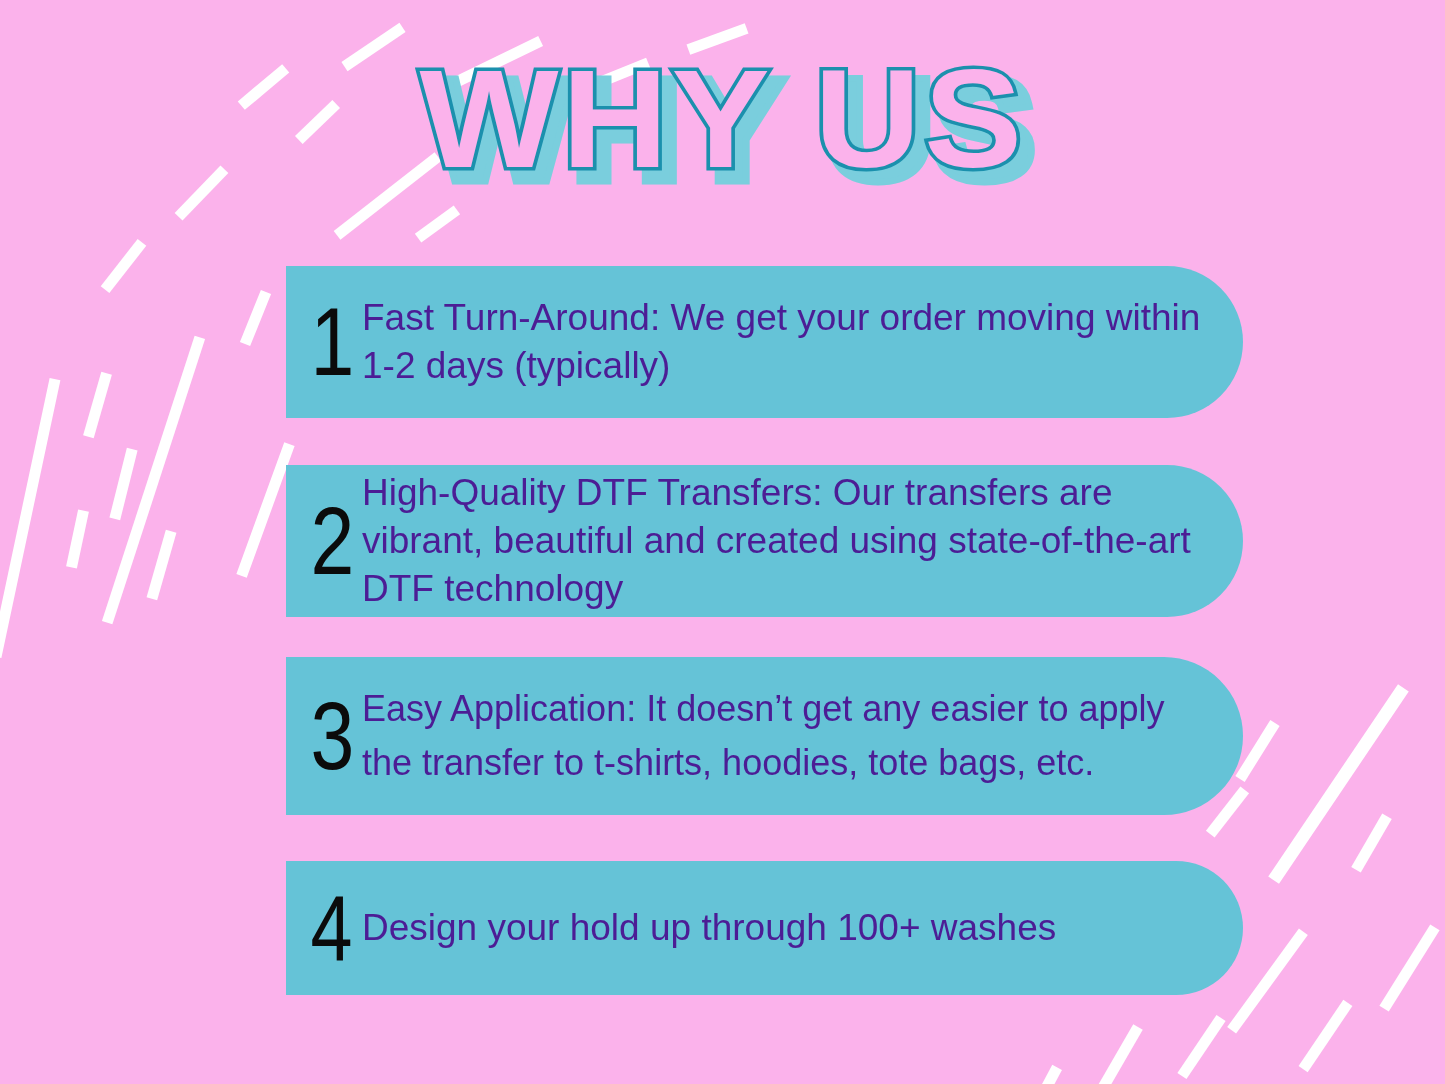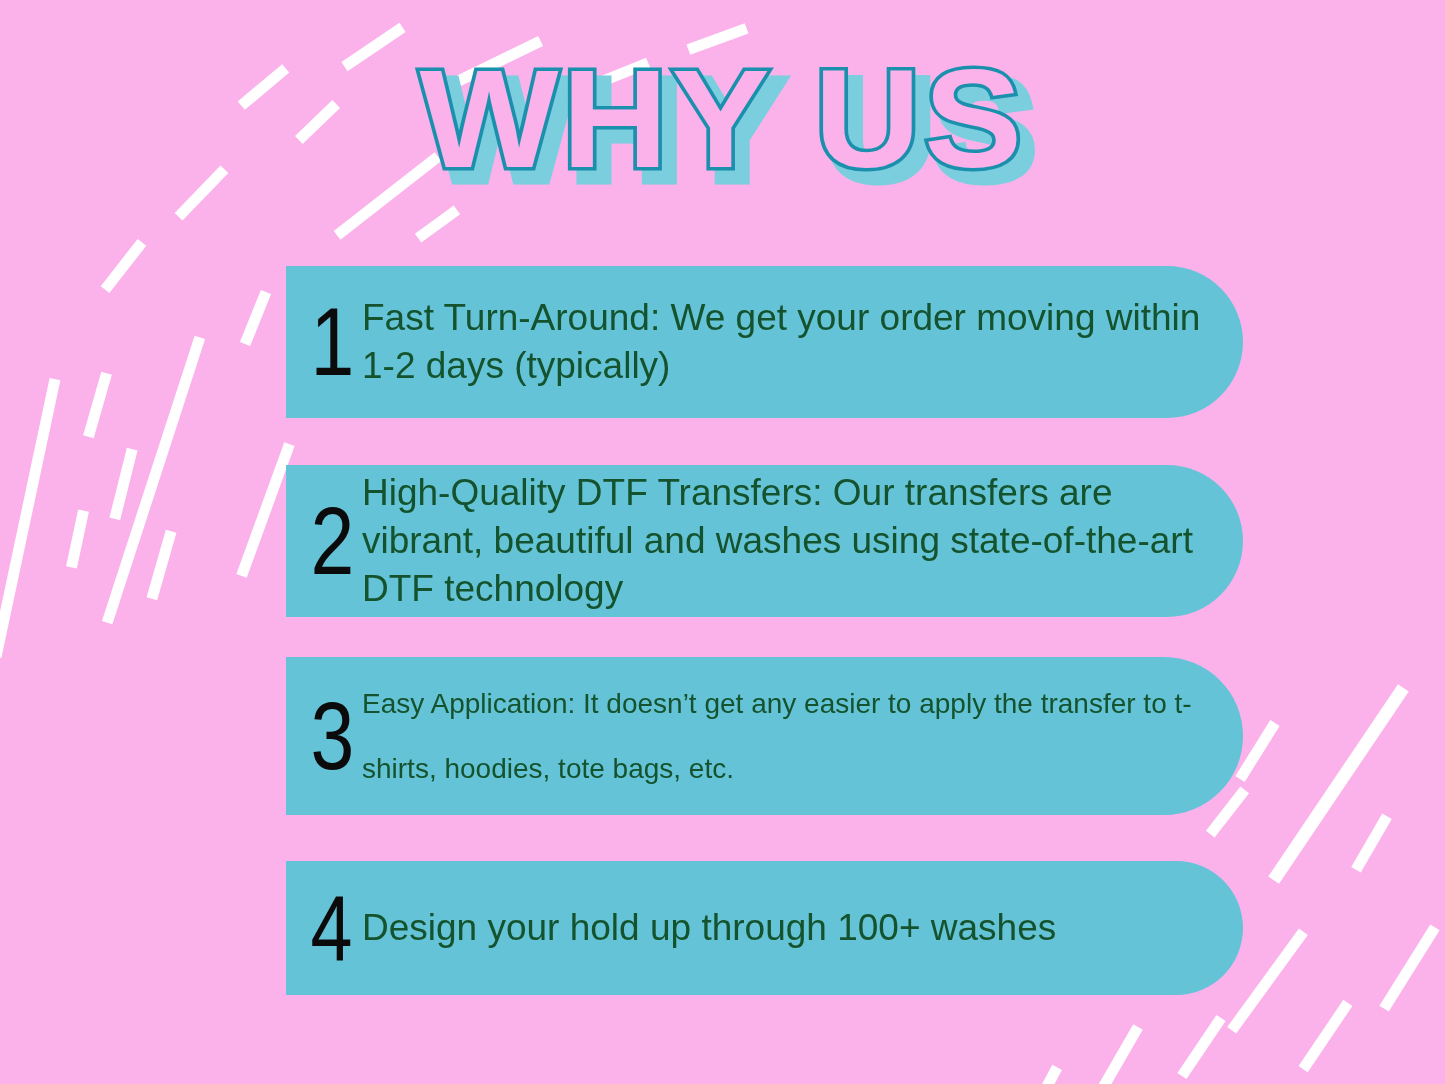--- a/index.html
+++ b/index.html
@@ -97,21 +97,21 @@
     color: #0B0B0B;
     transform: scaleX(0.82);
     transform-origin: left center;
   }
   .card .body {
     flex: 1 1 auto;
     font-family: "Liberation Sans", sans-serif;
     font-weight: 400;
     font-size: 37px;
     line-height: 48px;
-    color: #14532d;
+    color: #4c1d95;
     padding-right: 30px;
   }
 
   #card-1 {
     top: 266px;
     width: 957px;
     height: 152px;
     border-radius: 0 76px 76px 0;
   }
   #card-2 {
@@ -126,21 +126,21 @@
     height: 158px;
     border-radius: 0 79px 79px 0;
   }
   #card-4 {
     top: 861px;
     width: 957px;
     height: 134px;
     border-radius: 0 67px 67px 0;
   }
 
-  #card-3 .body { font-size: 28px; line-height: 65px; }
+  #card-3 .body { font-size: 36px; line-height: 54px; }
   #card-4 .body { font-size: 37px; }
   #card-4 .num  { font-size: 92px; }
 </style>
 </head>
 <body>
 
 <div id="poster">
 
   <div id="stripes">
       <div class="stripe" style="left: 492px; top: 14px; width: 11px; height: 96px; background: rgb(255, 255, 255); transform: rotate(64deg);"></div>
@@ -180,21 +180,21 @@
     <div class="title-layer" id="title-outline">WHY US</div>
   </div>
 
   <div class="card" id="card-1">
     <div class="num">1</div>
     <div class="body">Fast Turn-Around: We get your order moving within 1-2 days (typically)</div>
   </div>
 
   <div class="card" id="card-2">
     <div class="num">2</div>
-    <div class="body">High-Quality DTF Transfers: Our transfers are vibrant, beautiful and washes using state-of-the-art DTF technology</div>
+    <div class="body">High-Quality DTF Transfers: Our transfers are vibrant, beautiful and created using state-of-the-art DTF technology</div>
   </div>
 
   <div class="card" id="card-3">
     <div class="num">3</div>
     <div class="body">Easy Application: It doesn’t get any easier to apply the transfer to t-shirts, hoodies, tote bags, etc.</div>
   </div>
 
   <div class="card" id="card-4">
     <div class="num">4</div>
     <div class="body">Design your hold up through 100+ washes</div>

